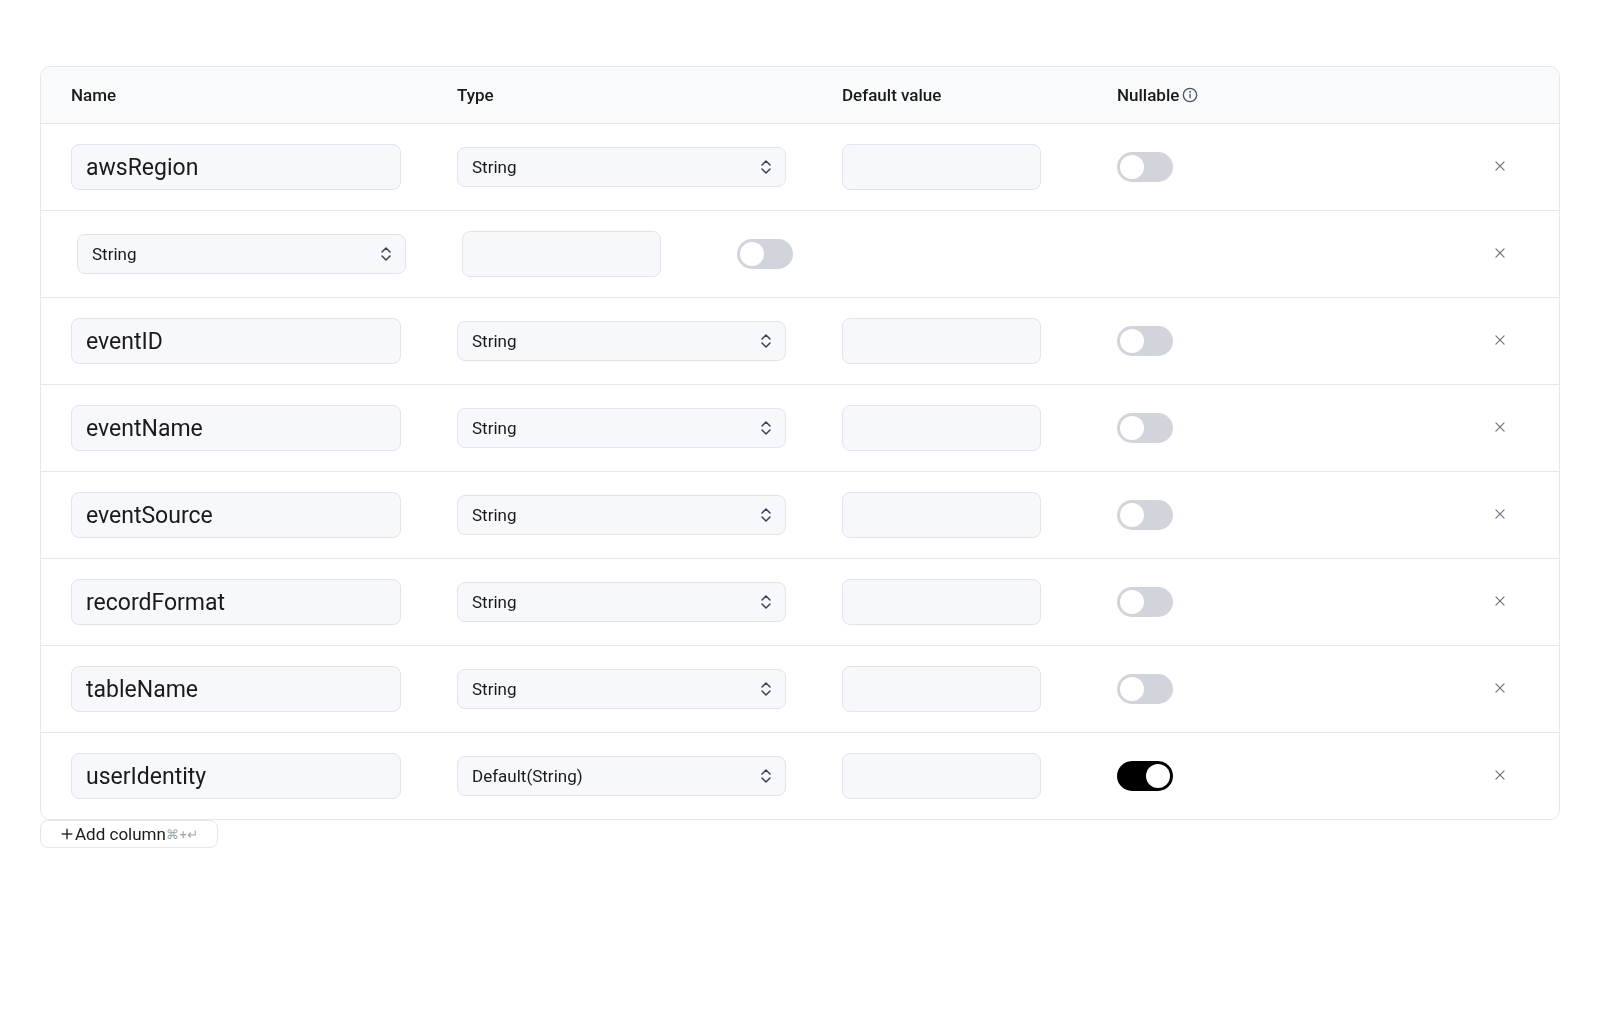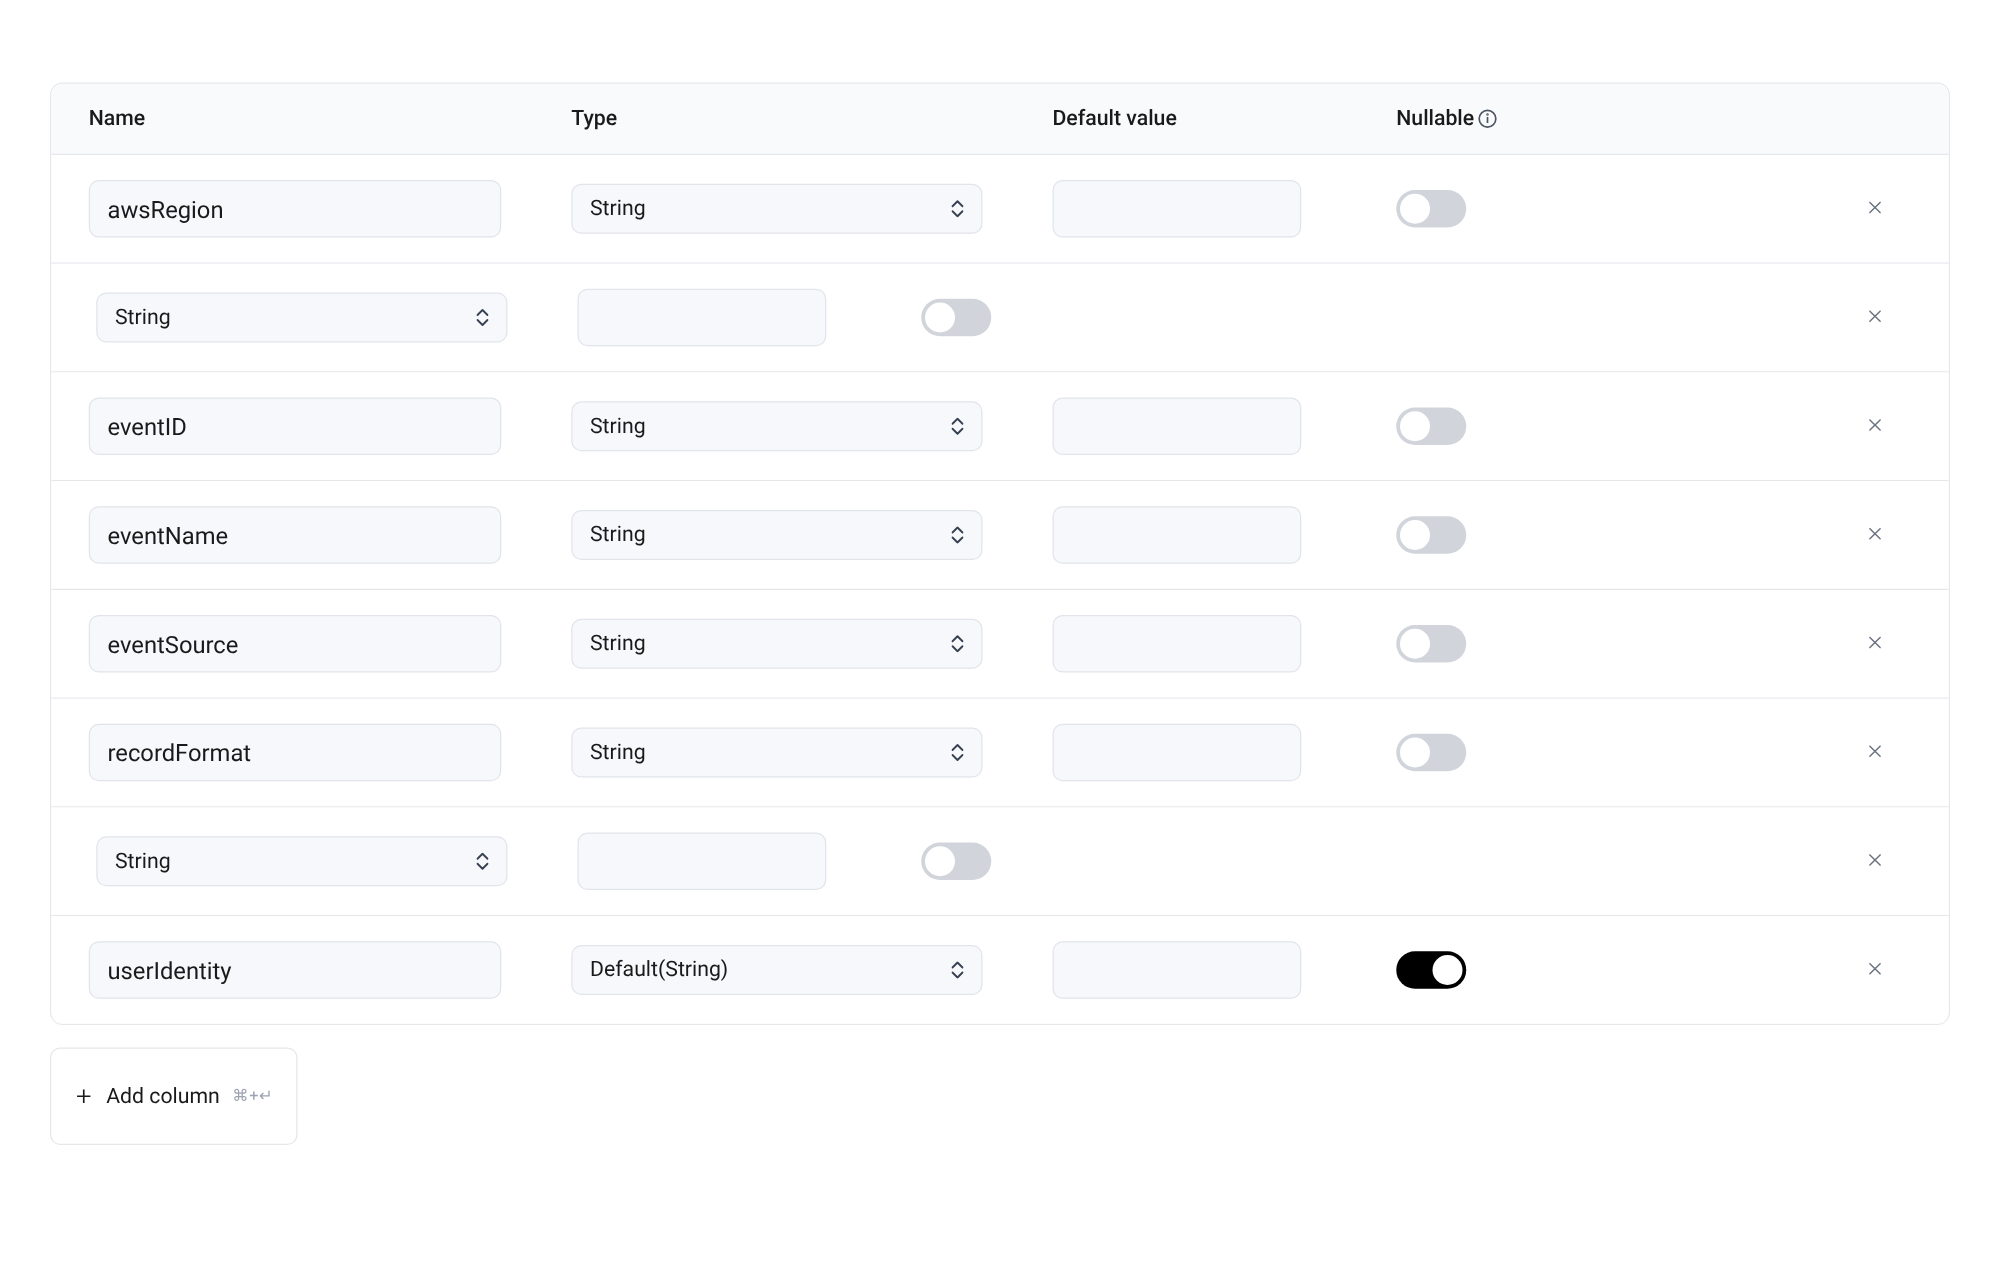--- a/index.html
+++ b/index.html
@@ -47,21 +47,21 @@
     .row-type { width: 385px; flex-shrink: 0; padding-left: 6px; padding-right: 50px; }
     .row-default { width: 275px; flex-shrink: 0; padding-left: 6px; padding-right: 70px;}
     .row-nullable { flex: 1; padding-left: 6px; display: flex; align-items: center; justify-content: space-between; }
     .text-input {
       width: 100%;
       height: 46px;
       border: 1px solid #e1e4ea;
       border-radius: 8px;
       background: #f7f8fb;
       padding: 0 14px;
-      font-size: 19px;
+      font-size: 23px;
       font-family: inherit;
       color: #1a1a1a;
       outline: none;
     }
     .select-wrap {
       position: relative;
       width: 100%;
     }
     .select-button {
       width: 100%;
@@ -125,26 +125,24 @@
       display: inline-flex;
       align-items: center;
       justify-content: center;
       width: 18px;
       height: 18px;
       margin-left: 2px;
     }
     .add-column-btn {
       display: inline-flex;
       align-items: center;
-      gap: 10px;
-      margin-top: 18px;
       border: 1px solid #e5e7eb;
       border-radius: 8px;
       background: #fff;
-      padding: 28px 18px;
+      padding: 3px 18px;
       font-size: 17px;
       font-family: inherit;
       cursor: pointer;
       color: #1a1a1a;
     }
     .add-column-btn .plus {
       display: inline-flex;
     }
     .shortcut {
       color: #9ca3af;
@@ -381,20 +379,23 @@
       <button class="remove-btn">
         <span>
   <svg width="14" height="14" viewBox="0 0 24 24" fill="none" stroke="#6b7280" stroke-width="2" stroke-linecap="round">
     <line x1="5" y1="5" x2="19" y2="19"></line>
                 <line x1="19" y1="5" x2="5" y2="19"></line>
   </svg></span>
       </button>
     </div>
       </div>
       <div class="table-row">
+    <div class="row-name">
+      <input class="text-input" type="text" value="tableName" style="">
+    </div>
     <div class="row-type">
       <div class="select-wrap">
         <button class="select-button">
           <span>String</span>
           
   <span class="chevrons">
     <svg width="10" height="7" viewBox="0 0 10 7">
                   <path d="M1 5 L5 1 L9 5" stroke="#374151" stroke-width="1.5" fill="none" stroke-linecap="round" stroke-linejoin="round"></path>
                 </svg>
     <svg width="10" height="7" viewBox="0 0 10 7">

